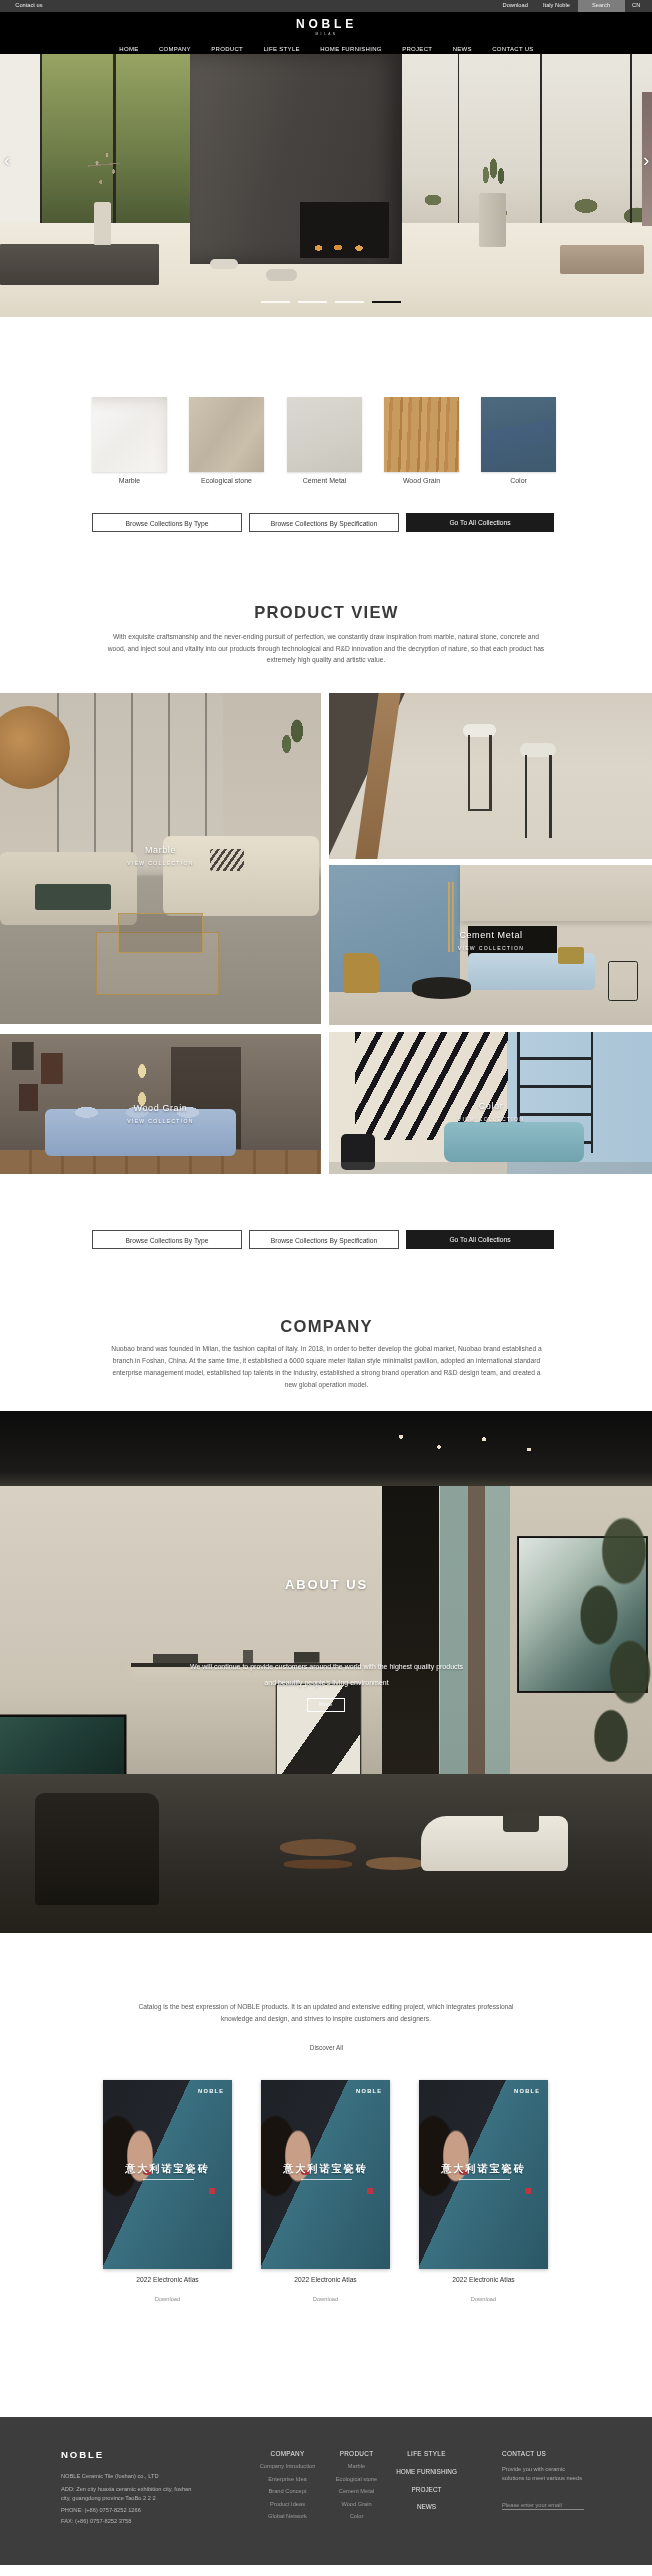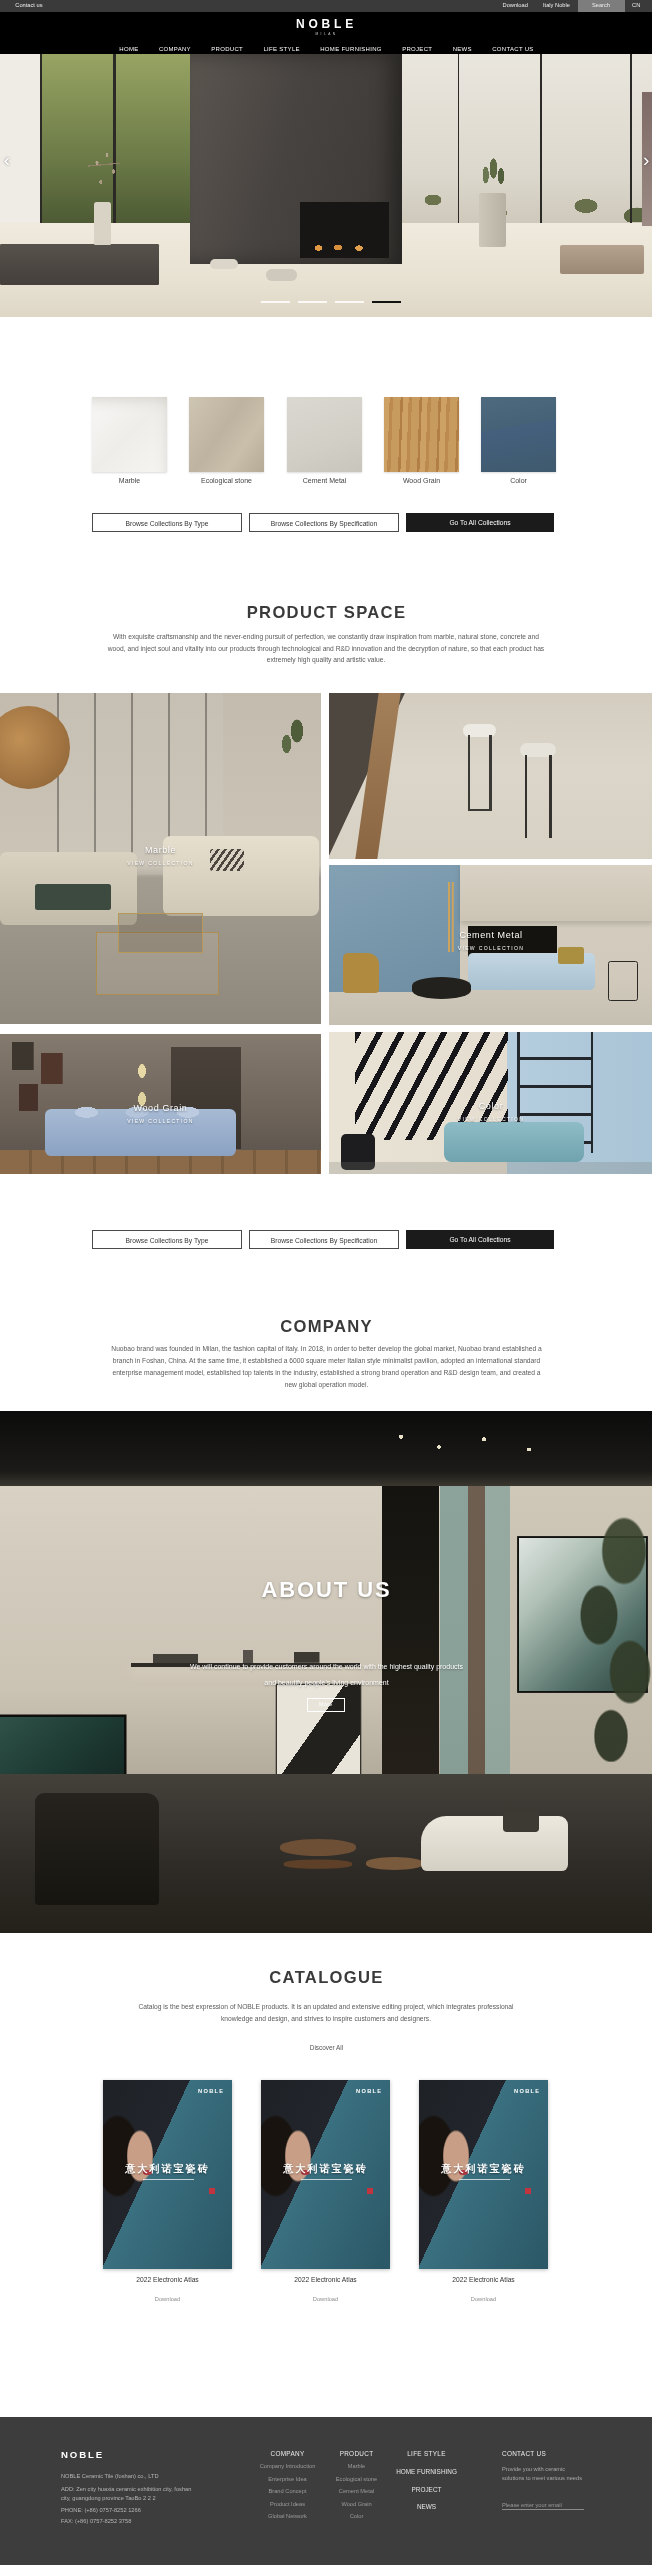--- a/index.html
+++ b/index.html
@@ -126,21 +126,21 @@
   <div class="sw-label" style="left:92px;">Marble</div>
   <div class="sw-label" style="left:189px;">Ecological stone</div>
   <div class="sw-label" style="left:287px;">Cement Metal</div>
   <div class="sw-label" style="left:384px;">Wood Grain</div>
   <div class="sw-label" style="left:481px;">Color</div>
 
   <div class="btn btn-outline" style="left:92px;top:513px;width:150px;">Browse Collections By Type</div>
   <div class="btn btn-outline" style="left:249px;top:513px;width:150px;">Browse Collections By Specification</div>
   <div class="btn btn-dark" style="left:406px;top:513px;width:148px;">Go To All Collections</div>
 
-  <div class="h1" style="top:603px;">PRODUCT SPACE</div>
+  <div class="h1" style="top:603px;">PRODUCT VIEW</div>
   <div class="para" style="left:106px;top:631px;width:440px;">With exquisite craftsmanship and the never-ending pursuit of perfection, we constantly draw inspiration from marble, natural stone, concrete and wood, and inject soul and vitality into our products through technological and R&amp;D innovation and the decryption of nature, so that each product has extremely high quality and artistic value.</div>
 
   <div class="cell" style="left:0;top:693px;width:321px;height:331px;background:linear-gradient(180deg,#c2bbae 0%,#cbc4b7 52%,#a39c90 56%,#8e877b 100%);">
     <div class="abs" style="left:57px;top:0;width:166px;height:182px;background:repeating-linear-gradient(90deg,rgba(50,48,44,.4) 0 1.9px,rgba(210,205,195,.25) 1.9px 37px);"></div>
     <div class="abs" style="left:-12.7px;top:12.7px;width:83px;height:83px;border-radius:50%;background:radial-gradient(circle at 40% 40%,#c09055,#8a5f33);"></div>
     <div class="abs" style="left:274px;top:6.4px;width:45px;height:76px;background:radial-gradient(10.2px 19px at 23px 32px,#4f5d3a 60%,transparent 61%),radial-gradient(7.6px 15.3px at 12.7px 45px,#5b6a44 60%,transparent 61%);"></div>
     <div class="abs" style="left:0px;top:159px;width:137px;height:73px;background:linear-gradient(180deg,#d9d2c1,#c4bcab);border-radius:6.4px;"></div>
     <div class="abs" style="left:35px;top:191px;width:76px;height:25.5px;background:#3c4a40;border-radius:2.5px;"></div>
     <div class="abs" style="left:163px;top:143px;width:156px;height:80px;background:linear-gradient(180deg,#e6dfce,#d0c8b6);border-radius:7.6px;"></div>
     <div class="abs" style="left:210px;top:156px;width:34px;height:21.7px;background:repeating-linear-gradient(125deg,#4c463e 0 2.5px,#d9d2c2 2.5px 5.7px);border-radius:2.5px;"></div>
@@ -222,27 +222,26 @@
     <div class="abs" style="left:131px;top:366px;width:229px;height:3.8px;background:#2e2b27;box-shadow:0 6.4px 11.5px rgba(255,244,214,.3);"></div>
     <div class="abs" style="left:147px;top:235px;width:191px;height:17px;background:linear-gradient(#44403a,#44403a) 6.4px 7.6px/45px 9.6px no-repeat,linear-gradient(#56514a,#56514a) 96px 3.8px/10.2px 13.4px no-repeat,linear-gradient(#3c3832,#3c3832) 147px 6.4px/25.5px 10.8px no-repeat;"></div>
     <div class="abs" style="left:277px;top:274px;width:83px;height:121px;background:linear-gradient(125deg,#e8e4da 0 40%,#23211d 40% 70%,#e8e4da 70%);box-shadow:0 0 0 1.3px #35322c;"></div>
     <div class="abs" style="left:0px;top:306px;width:124px;height:83px;background:linear-gradient(140deg,#2f5248 0%,#1d3a33 50%,#14241f 100%);box-shadow:0 0 0 2.5px #0e0e0c;"></div>
     <div class="abs" style="left:0;top:363px;width:653px;height:159px;background:linear-gradient(180deg,#44403a 0%,#2e2b27 60%,#232119 100%);"></div>
     <div class="abs" style="left:35px;top:382px;width:124px;height:112px;background:linear-gradient(180deg,#26231f,#17150f);border-radius:9px 12.7px 3.8px 3.8px;"></div>
     <div class="abs" style="left:280px;top:428px;width:76px;height:16.6px;background:#6d4f36;border-radius:50%/45%;box-shadow:0 16.6px 0 -3.8px #5d4027;"></div>
     <div class="abs" style="left:366px;top:446px;width:57px;height:12.7px;background:#7a5a3d;border-radius:50%/45%;"></div>
     <div class="abs" style="left:421px;top:405px;width:147px;height:55px;background:linear-gradient(180deg,#ece8de,#d5d0c3);border-radius:25.5px 9px 6.4px 6.4px;"></div>
     <div class="abs" style="left:503px;top:399px;width:36px;height:21.7px;background:#3c3a33;border-radius:3.8px;"></div>
-    <div class="abs" style="left:0;top:166px;width:100%;text-align:center;color:#fff;font-size:22px;font-weight:700;letter-spacing:1.9px;text-shadow:0 0.6px 2.5px rgba(0,0,0,.35);">ABOUT US</div>
+    <div class="abs" style="left:0;top:166px;width:100%;text-align:center;color:#fff;font-size:13px;font-weight:700;letter-spacing:1.9px;text-shadow:0 0.6px 2.5px rgba(0,0,0,.35);">ABOUT US</div>
     <div class="abs" style="left:0;top:252px;width:100%;text-align:center;color:#fff;font-size:7px;text-shadow:0 0.6px 1.9px rgba(0,0,0,.4);">We will continue to provide customers around the world with the highest quality products</div>
     <div class="abs" style="left:0;top:268px;width:100%;text-align:center;color:#fff;font-size:7px;text-shadow:0 0.6px 1.9px rgba(0,0,0,.4);">and beautify people's living environment</div>
     <div class="abs" style="left:307px;top:287px;width:36px;height:11.5px;line-height:11.5px;border:0.6px solid #fff;color:#fff;font-size:5.1px;text-align:center;letter-spacing:0.6px;cursor:pointer;">More</div>
   </div>
 
-  <div class="h1" style="top:1968px;">CATALOGUE</div>
   <div class="para" style="left:122px;top:2001px;width:408px;line-height:12px;">Catalog is the best expression of NOBLE products. It is an updated and extensive editing project, which integrates professional knowledge and design, and strives to inspire customers and designers.</div>
   <div class="abs" style="left:0;top:2044px;width:100%;text-align:center;font-size:6.4px;color:#555;cursor:pointer;">Discover All</div>
 
   <div class="card" style="left:103px;background:linear-gradient(115deg,#1e2126 0%,#22262c 40%,#3a7080 40%,#2b5766 100%);">
     <div class="abs" style="left:-11.5px;top:19px;width:70px;height:127px;background:radial-gradient(35px 64px at 25.5px 57px,#18130f 60%,transparent 65%);"></div>
     <div class="abs" style="left:18px;top:38px;width:45px;height:83px;background:radial-gradient(20.4px 40px at 19px 38px,#c99e86 60%,transparent 66%);"></div>
     <div class="abs" style="left:40px;top:90px;width:9px;height:4.5px;background:#b23a42;border-radius:50%;"></div>
     <div class="abs" style="right:7.6px;top:7.6px;color:#fff;font-size:5.7px;letter-spacing:1.3px;font-weight:700;">NOBLE</div>
     <div class="abs" style="left:0;top:82px;width:100%;text-align:center;color:#fff;font-size:10.2px;font-weight:700;letter-spacing:1.9px;text-shadow:0 0.6px 1.9px rgba(0,0,0,.4);">意大利诺宝瓷砖</div>
     <div class="abs" style="left:40px;top:99px;width:51px;height:0.6px;background:rgba(255,255,255,.7);"></div>

